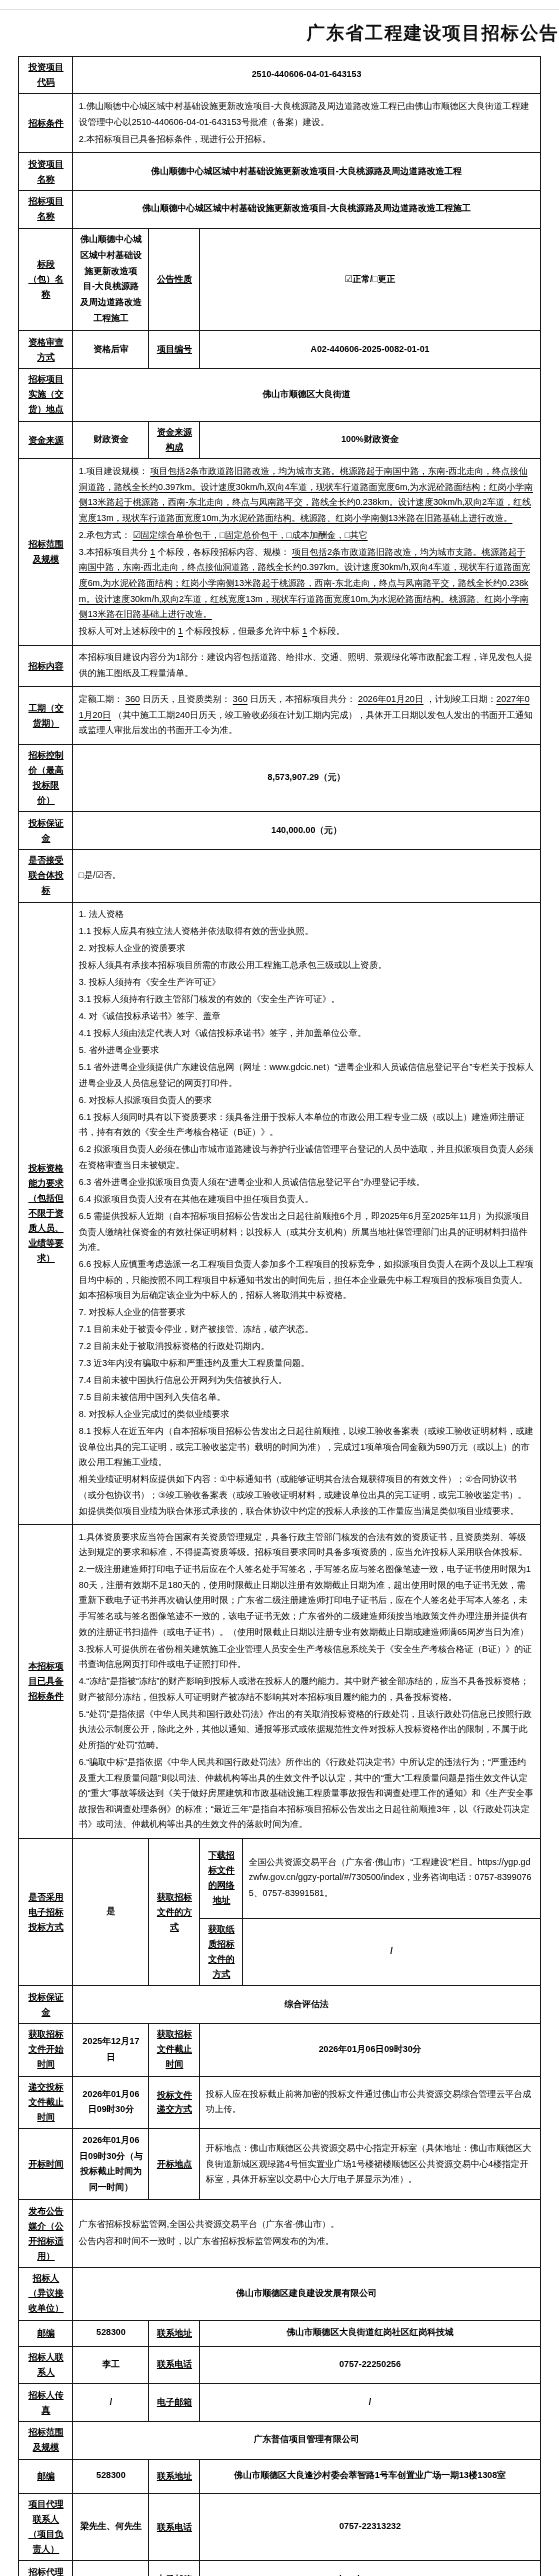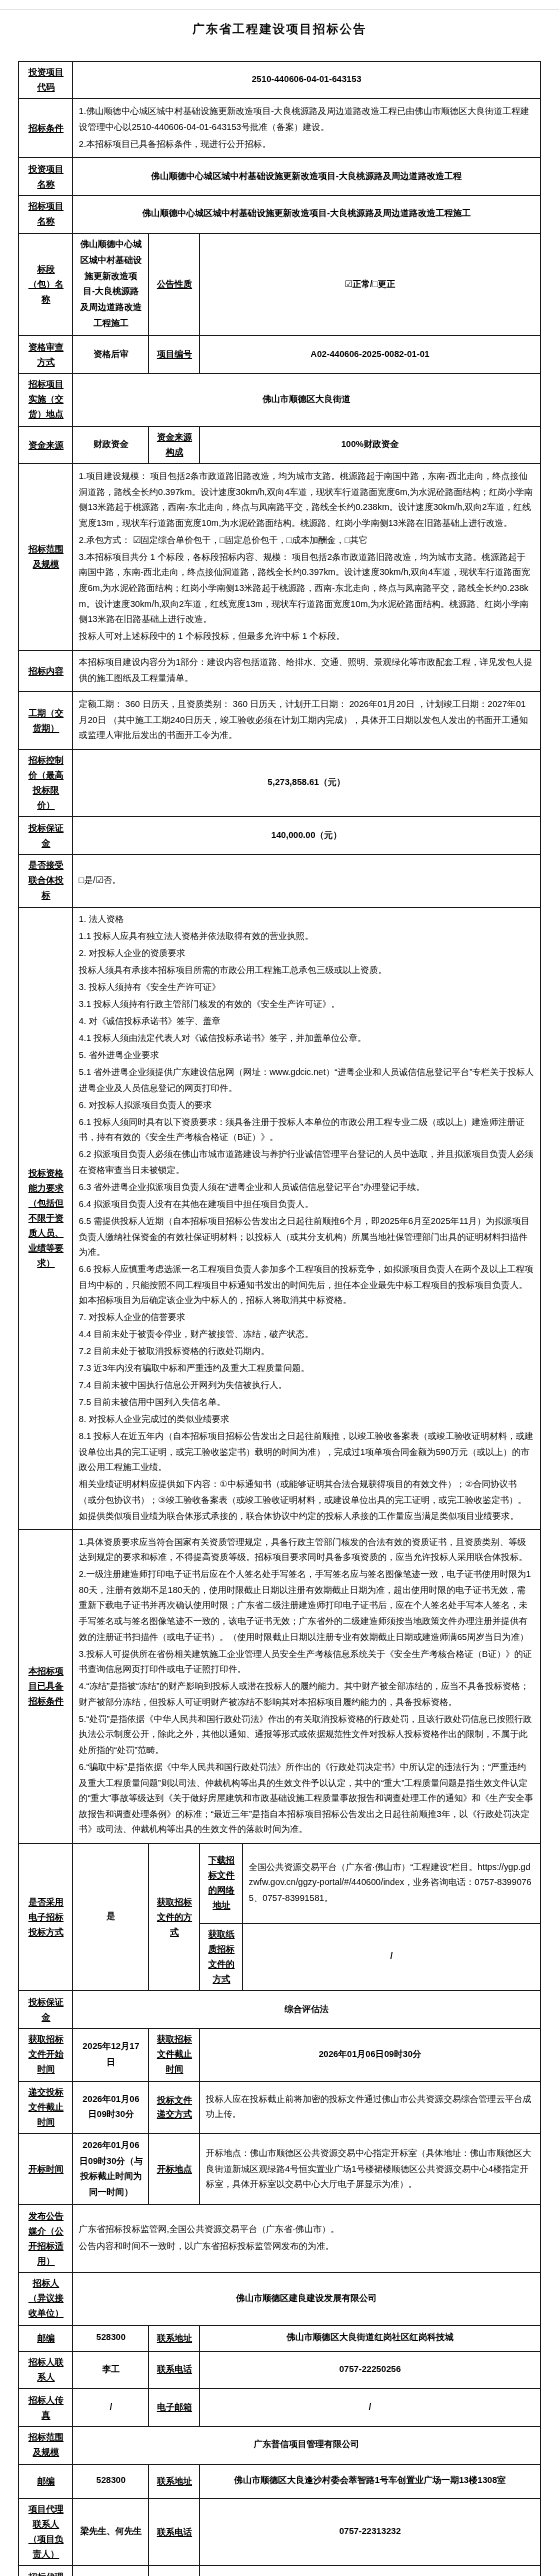--- a/index.html
+++ b/index.html
@@ -1,25 +1,25 @@
 <!DOCTYPE html>
 <html style="font-size:11px"><head>
 <meta charset="utf-8">
 <style>
   html,body{margin:0;padding:0;background:#fff;}
   body{width:559px;font-family:"Liberation Sans","DejaVu Sans",sans-serif;color:#000;}
   .top-rule{border-top:0.7px solid #e3e3e3;margin-top:8.8px;}
-  .page-title{font-size:12px;font-weight:bold;text-align:center;letter-spacing:1.4px;margin:11px 0 23px 0;color:#111;}
+  .page-title{font-size:18px;font-weight:bold;text-align:right;letter-spacing:1.4px;margin:11px 0 11px 0;color:#111;}
   table.doc{border-collapse:collapse;table-layout:fixed;width:522px;margin:0 auto 27px auto;}
   table.doc td{border:0.7px solid #1a1a1a;padding:3.4px 5.4px;font-size:8.8px;vertical-align:middle;word-break:break-all;}
   td.label{font-weight:bold;text-align:center;padding:3.4px 3.4px;line-height:1.7;text-decoration:underline;}
   td.c{text-align:center;line-height:1.8;font-weight:bold;}
   td.l{text-align:left;margin-left:15px;}
   .para{line-height:15.6px;text-align:left;margin:1.4px 0;}
-  .u{text-underline-offset:2px;}
+  .u{text-decoration:underline;text-underline-offset:2px;}
 </style>
 </head>
 <body>
 
 <div class="page">
   <div class="top-rule"></div>
   <h1 class="page-title">广东省工程建设项目招标公告</h1>
 
   <table class="doc">
     <colgroup>
@@ -93,27 +93,27 @@
     <tr>
       <td class="label">招标内容</td>
       <td class="l" colspan="4">
             <div class="para">本招标项目建设内容分为1部分：建设内容包括道路、给排水、交通、照明、景观绿化等市政配套工程，详见发包人提供的施工图纸及工程量清单。</div>
           </td>
     </tr>
 
     <tr>
       <td class="label">工期（交货期）</td>
       <td class="l" colspan="4">
-            <div class="para"><span>定额工期： </span><span class="u">360</span><span> 日历天，且资质类别： </span><span class="u">360</span><span> 日历天，计划开工日期： </span><span class="u">2026年01月20日</span><span> ，计划竣工日期：</span><span class="u">2027年01月20日</span><span> （其中施工工期240日历天，竣工验收必须在计划工期内完成），具体开工日期以发包人发出的书面开工通知或监理人审批后发出的书面开工令为准。</span></div>
+            <div class="para"><span>定额工期： </span><span class="u">360</span><span> 日历天，且资质类别： </span><span class="u">360</span><span> 日历天，本招标项目共分： </span><span class="u">2026年01月20日</span><span> ，计划竣工日期：</span><span class="u">2027年01月20日</span><span> （其中施工工期240日历天，竣工验收必须在计划工期内完成），具体开工日期以发包人发出的书面开工通知或监理人审批后发出的书面开工令为准。</span></div>
           </td>
     </tr>
 
     <tr style="height:35px">
       <td class="label">招标控制价（最高投标限价）</td>
-      <td class="c" colspan="4">5,273,858.61（元）</td>
+      <td class="c" colspan="4">8,573,907.29（元）</td>
     </tr>
 
     <tr style="height:27px">
       <td class="label">投标保证金</td>
       <td class="c" colspan="4">140,000.00（元）</td>
     </tr>
 
     <tr style="height:39px">
       <td class="label">是否接受联合体投标</td>
       <td class="l" colspan="4">□是/☑否。</td>
@@ -133,21 +133,21 @@
             <div class="para">5. 省外进粤企业要求</div>
             <div class="para">5.1 省外进粤企业须提供广东建设信息网（网址：www.gdcic.net）“进粤企业和人员诚信信息登记平台”专栏关于投标人进粤企业及人员信息登记的网页打印件。</div>
             <div class="para">6. 对投标人拟派项目负责人的要求</div>
             <div class="para">6.1 投标人须同时具有以下资质要求：须具备注册于投标人本单位的市政公用工程专业二级（或以上）建造师注册证书，持有有效的《安全生产考核合格证（B证）》。</div>
             <div class="para">6.2 拟派项目负责人必须在佛山市城市道路建设与养护行业诚信管理平台登记的人员中选取，并且拟派项目负责人必须在资格审查当日未被锁定。</div>
             <div class="para">6.3 省外进粤企业拟派项目负责人须在“进粤企业和人员诚信信息登记平台”办理登记手续。</div>
             <div class="para">6.4 拟派项目负责人没有在其他在建项目中担任项目负责人。</div>
             <div class="para">6.5 需提供投标人近期（自本招标项目招标公告发出之日起往前顺推6个月，即2025年6月至2025年11月）为拟派项目负责人缴纳社保资金的有效社保证明材料；以投标人（或其分支机构）所属当地社保管理部门出具的证明材料扫描件为准。</div>
             <div class="para">6.6 投标人应慎重考虑选派一名工程项目负责人参加多个工程项目的投标竞争，如拟派项目负责人在两个及以上工程项目均中标的，只能按照不同工程项目中标通知书发出的时间先后，担任本企业最先中标工程项目的投标项目负责人。如本招标项目为后确定该企业为中标人的，招标人将取消其中标资格。</div>
             <div class="para">7. 对投标人企业的信誉要求</div>
-            <div class="para">4.4 目前未处于被责令停业，财产被接管、冻结，破产状态。</div>
+            <div class="para">7.1 目前未处于被责令停业，财产被接管、冻结，破产状态。</div>
             <div class="para">7.2 目前未处于被取消投标资格的行政处罚期内。</div>
             <div class="para">7.3 近3年内没有骗取中标和严重违约及重大工程质量问题。</div>
             <div class="para">7.4 目前未被中国执行信息公开网列为失信被执行人。</div>
             <div class="para">7.5 目前未被信用中国列入失信名单。</div>
             <div class="para">8. 对投标人企业完成过的类似业绩要求</div>
             <div class="para">8.1 投标人在近五年内（自本招标项目招标公告发出之日起往前顺推，以竣工验收备案表（或竣工验收证明材料，或建设单位出具的完工证明，或完工验收鉴定书）载明的时间为准），完成过1项单项合同金额为590万元（或以上）的市政公用工程施工业绩。</div>
             <div class="para">相关业绩证明材料应提供如下内容：①中标通知书（或能够证明其合法合规获得项目的有效文件）；②合同协议书（或分包协议书）；③竣工验收备案表（或竣工验收证明材料，或建设单位出具的完工证明，或完工验收鉴定书）。如提供类似项目业绩为联合体形式承接的，联合体协议中约定的投标人承接的工作量应当满足类似项目业绩要求。</div>
           </td>
     </tr>
 
@@ -161,21 +161,21 @@
             <div class="para">5.“处罚”是指依据《中华人民共和国行政处罚法》作出的有关取消投标资格的行政处罚，且该行政处罚信息已按照行政执法公示制度公开，除此之外，其他以通知、通报等形式或依据规范性文件对投标人投标资格作出的限制，不属于此处所指的“处罚”范畴。</div>
             <div class="para">6.“骗取中标”是指依据《中华人民共和国行政处罚法》所作出的《行政处罚决定书》中所认定的违法行为；“严重违约及重大工程质量问题”则以司法、仲裁机构等出具的生效文件予以认定，其中的“重大”工程质量问题是指生效文件认定的“重大”事故等级达到《关于做好房屋建筑和市政基础设施工程质量事故报告和调查处理工作的通知》和《生产安全事故报告和调查处理条例》的标准；“最近三年”是指自本招标项目招标公告发出之日起往前顺推3年，以《行政处罚决定书》或司法、仲裁机构等出具的生效文件的落款时间为准。</div>
           </td>
     </tr>
 
     <tr style="height:80px">
       <td class="label" rowspan="2">是否采用电子招标投标方式</td>
       <td class="c" rowspan="2">是</td>
       <td class="label" rowspan="2">获取招标文件的方式</td>
       <td class="label">下载招标文件的网络地址</td>
-      <td class="l" style="line-height:15.6px">全国公共资源交易平台（广东省·佛山市）“工程建设”栏目。https://ygp.gdzwfw.gov.cn/ggzy-portal/#/440600/index，业务咨询电话：0757-83990765、0757-83991581。</td>
+      <td class="l" style="line-height:15.6px">全国公共资源交易平台（广东省·佛山市）“工程建设”栏目。https://ygp.gdzwfw.gov.cn/ggzy-portal/#/730500/index，业务咨询电话：0757-83990765、0757-83991581。</td>
     </tr>
     <tr style="height:37px">
       <td class="label">获取纸质招标文件的方式</td>
       <td class="c">/</td>
     </tr>
 
     <tr style="height:26px">
       <td class="label">投标保证金</td>
       <td class="c" colspan="4">综合评估法</td>
     </tr>

